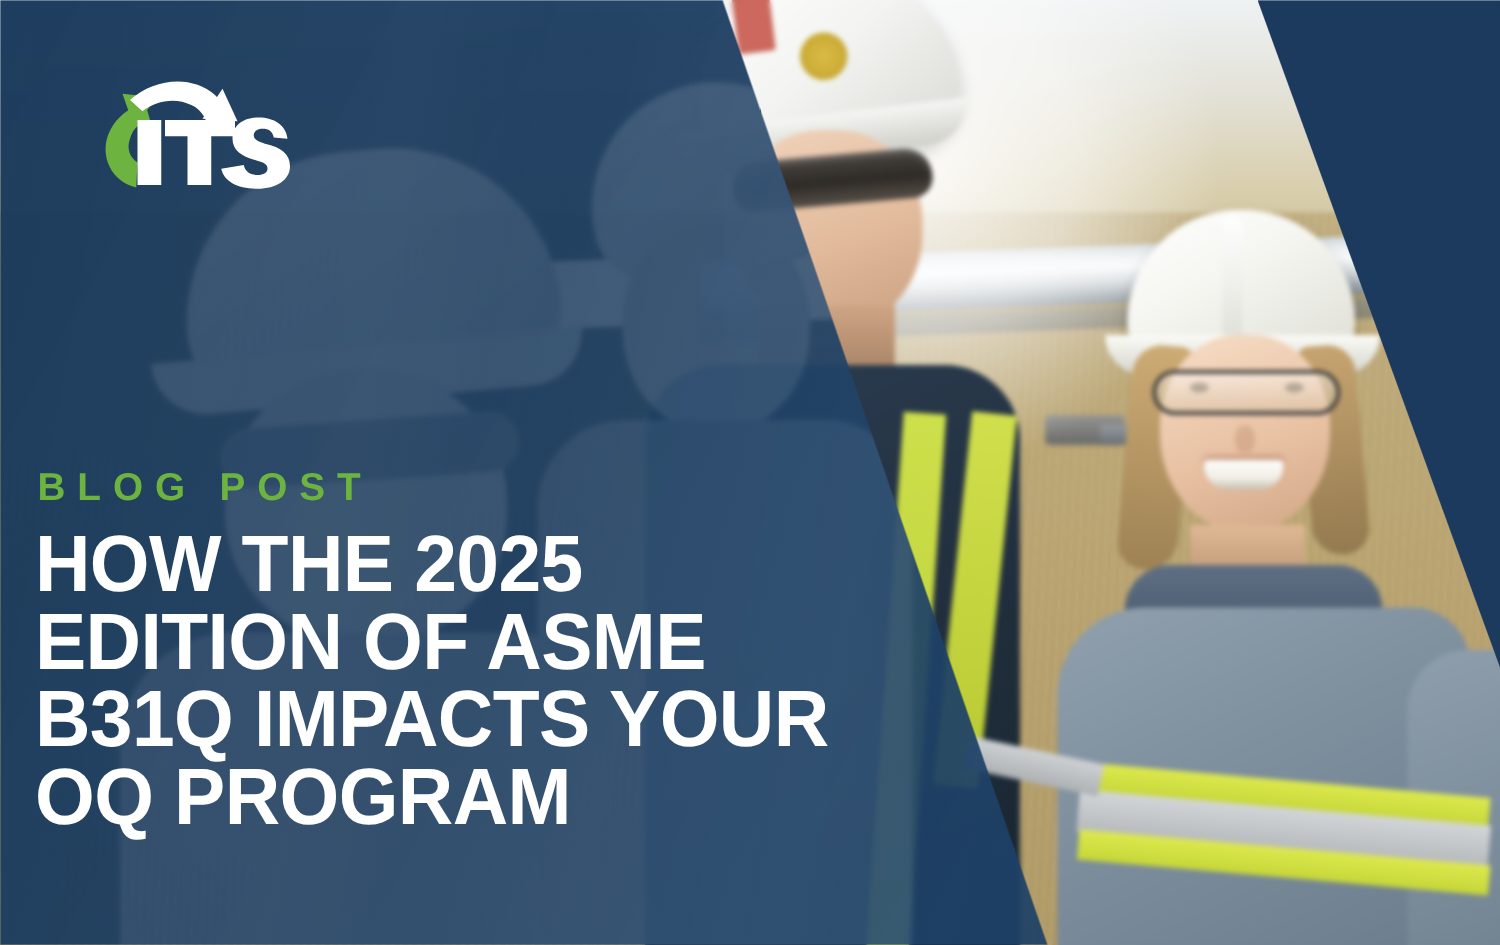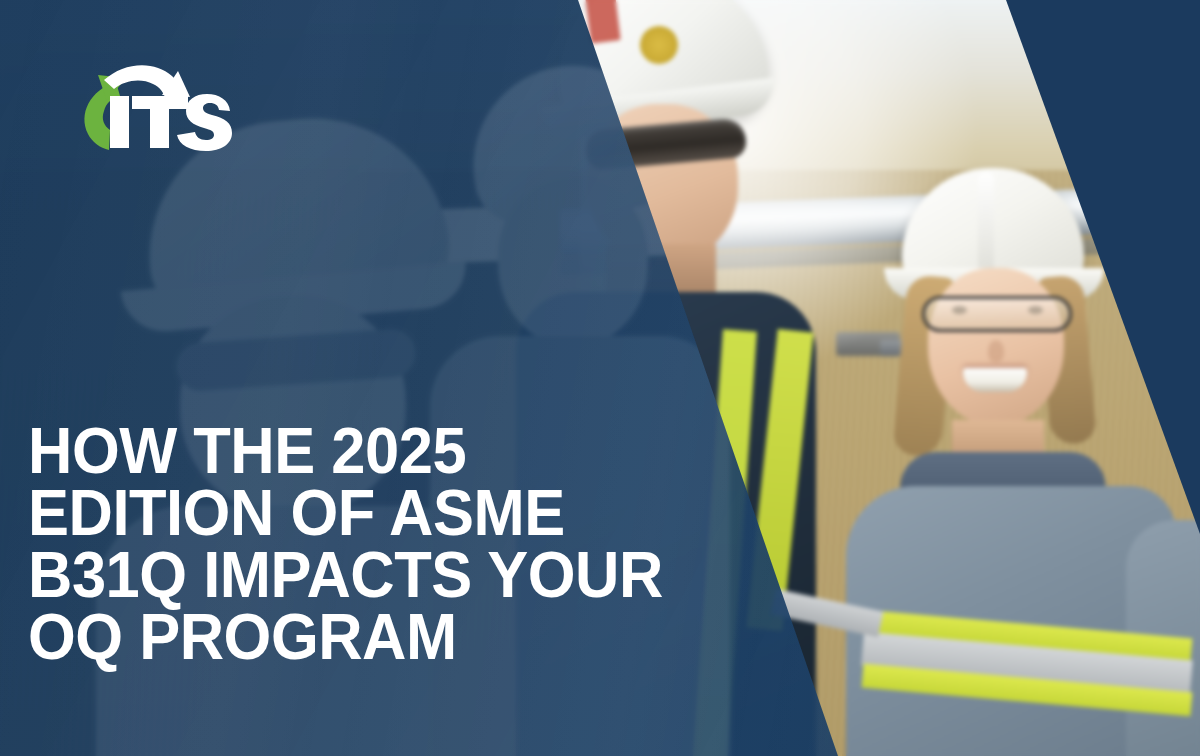--- a/index.html
+++ b/index.html
@@ -516,20 +516,21 @@
                    L 123 79 C 125 89, 136 95, 152 95
                    C 167 95, 178 88, 178 77
                    C 178 67, 171 62, 158 59
                    C 151 57, 149 55, 149 52
                    C 149 49, 152 47, 156 47
                    C 161 47, 164 49, 165 54 Z"></path>
         </g>
       </svg>
     </div>
 
+    <div class="eyebrow">BLOG POST</div>
 
     <h1 class="headline">
       <span class="ln">HOW THE 2025</span>
       <span class="ln">EDITION OF ASME</span>
       <span class="ln">B31Q IMPACTS YOUR</span>
       <span class="ln">OQ PROGRAM</span>
     </h1>
 
   </div>
 </div>

